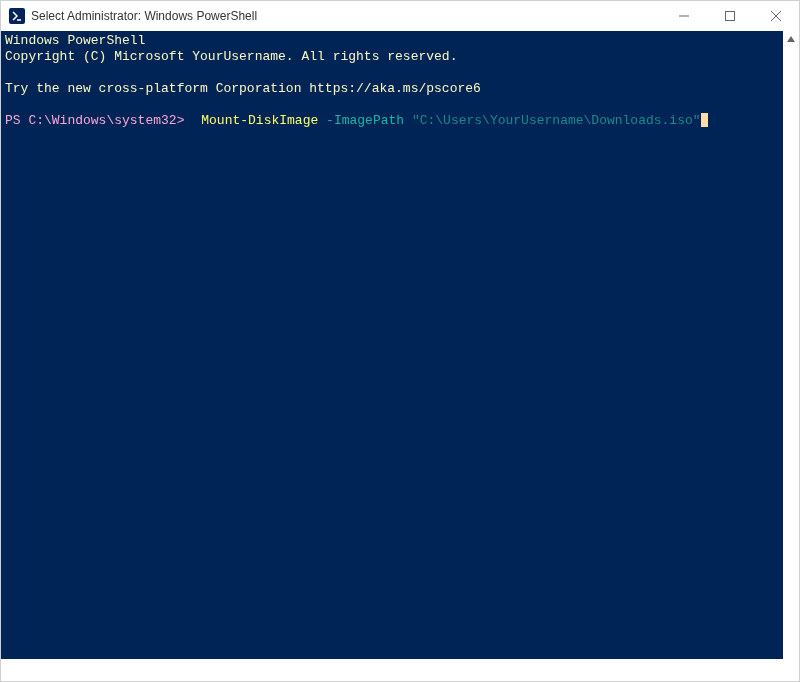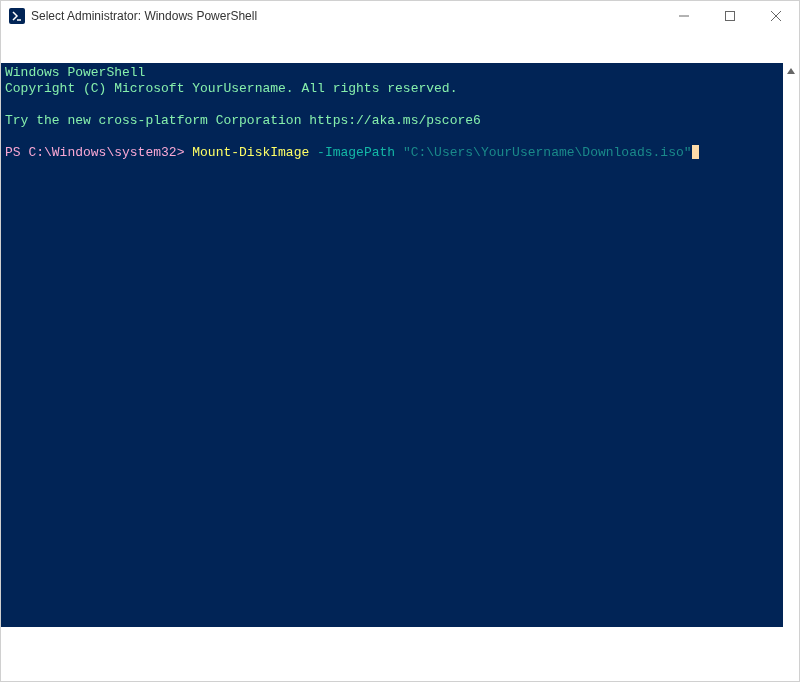--- a/index.html
+++ b/index.html
@@ -10,21 +10,20 @@
       font-family: "Segoe UI", Tahoma, sans-serif;
       overflow: hidden;
     }
     .window {
       width: 800px;
       height: 682px;
       background: #ffffff;
       display: flex;
       flex-direction: column;
       border: 1px solid #d0d0d0;
-      gap: 32px;
     }
     .titlebar {
       height: 30px;
       background: #ffffff;
       display: flex;
       align-items: center;
       justify-content: space-between;
       padding-left: 8px;
       flex-shrink: 0;
     }
@@ -92,23 +91,23 @@
       align-items: center;
       justify-content: center;
       color: #666;
       font-size: 9px;
     }
     .bottom-strip {
       height: 22px;
       background: #ffffff;
       flex-shrink: 0;
     }
-    .c-white  { color: #86efac; }
+    .c-white  { color: #fef9c3; }
     .c-prompt { color: #f9a8d4; }
-    .c-cmd    { color: #ffff66; }
+    .c-cmd    { color: #ffff66; margin-left: 9px; }
     .c-param  { color: #14b8a6; }
     .c-string { color: #1a8a8a; }
     .cursor {
       display: inline-block;
       width: 7px;
       height: 14px;
       background: #fedba9;
       vertical-align: text-bottom;
       margin-bottom: 1px;
     }

